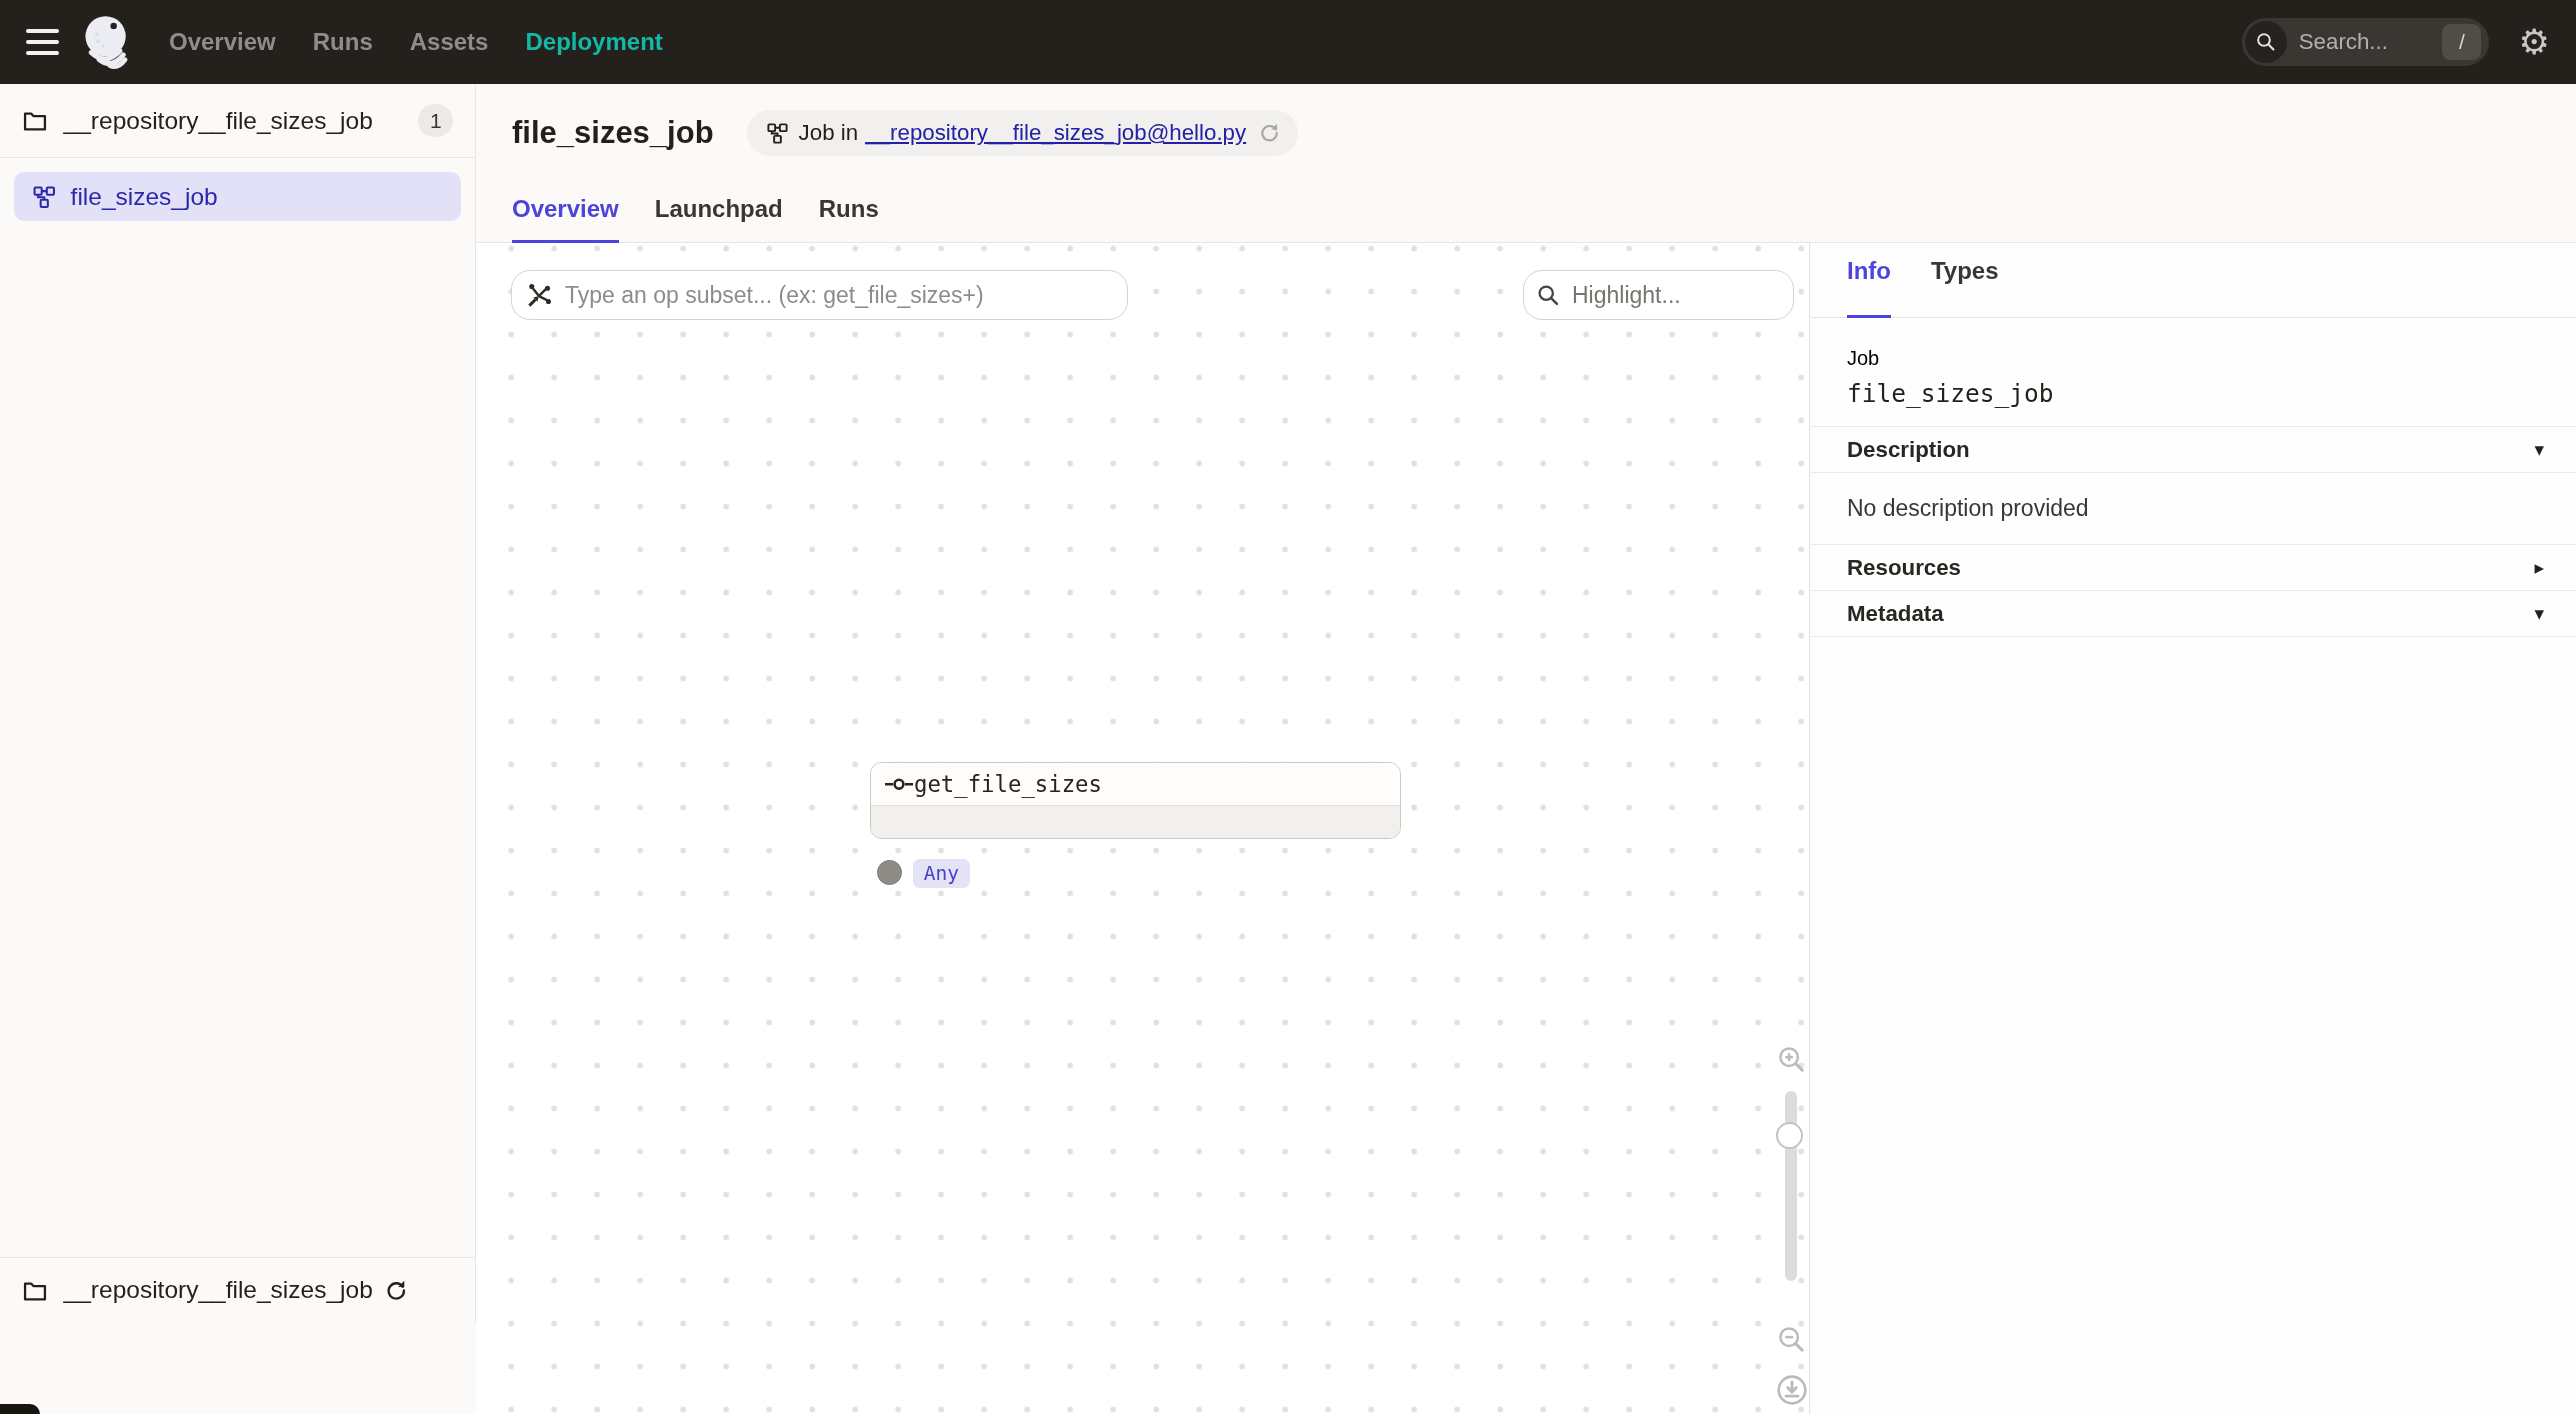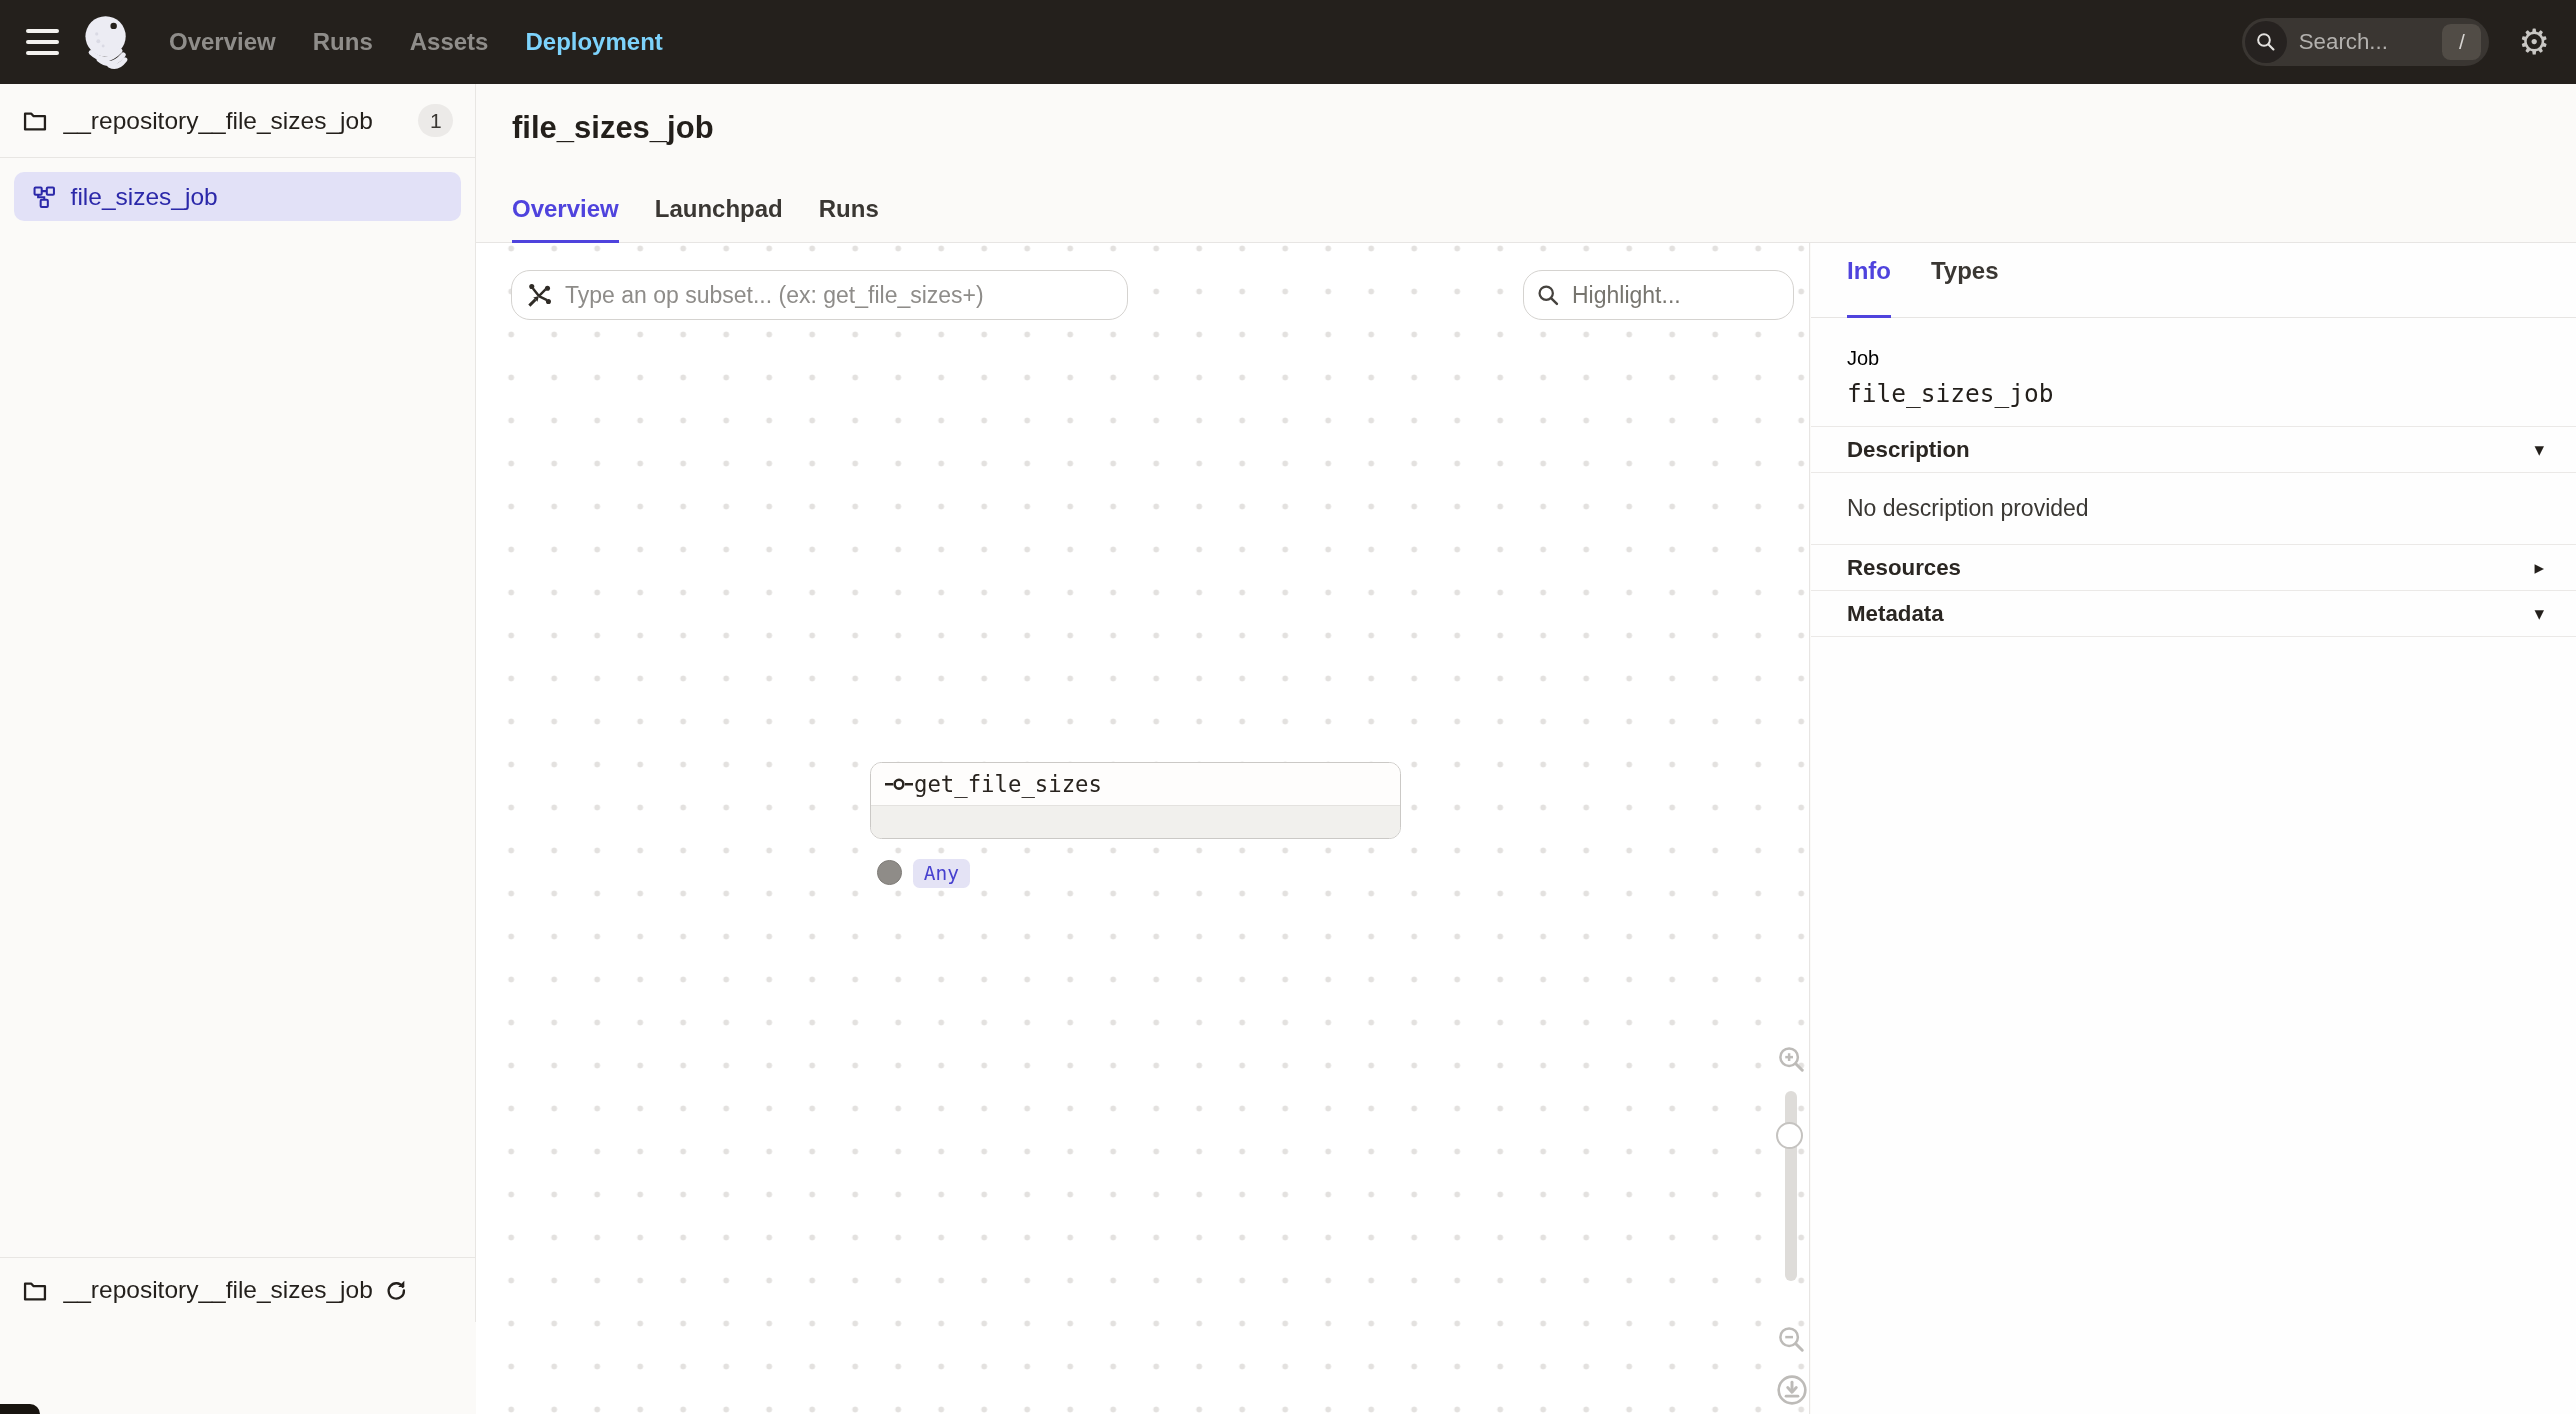--- a/index.html
+++ b/index.html
@@ -8,21 +8,21 @@
   .app { position:relative; width:2576px; height:1414px; overflow:hidden; background:#FBFAF8; }
 
   
   .topnav { position:absolute; left:0; top:0; width:2576px; height:84px; background:#24201C;
             display:flex; align-items:center; padding:0 26px; }
   .hamburger { width:33px; height:26px; display:flex; flex-direction:column; justify-content:space-between; cursor:pointer; }
   .hamburger span { display:block; width:33px; height:4.3px; background:#F4F2EF; border-radius:2.2px; }
   .logo { width:58px; height:58px; margin-left:20px; }
   .nav-links { display:flex; align-items:center; gap:37px; margin-left:32px; }
   .nav-link { font-size:24px; font-weight:600; color:#8F8D8A; cursor:pointer; }
-  .nav-link.active { color:#7dd3fc; }
+  .nav-link.active { color:#14b8a6; }
   .nav-right { margin-left:auto; display:flex; align-items:center; gap:30px; }
   .search-pill { width:247px; height:48px; border-radius:24px; background:#3A3632; display:flex; align-items:center; position:relative; }
   .search-pill .mag-circle { width:42px; height:42px; border-radius:50%; background:#262220; margin-left:3.6px;
                              display:flex; align-items:center; justify-content:center; }
   .search-pill input { background:transparent; border:none; outline:none; color:#D8D6D3; font-size:22.3px;
                        font-family:"Liberation Sans",sans-serif; margin-left:11.5px; width:123px; }
   .search-pill input::placeholder { color:#B3B1AE; }
   .slash-badge { position:absolute; right:7.2px; top:5.8px; width:39px; height:36px; border-radius:8.6px; background:#514C46;
                  color:#D8D6D3; font-size:21px; display:flex; align-items:center; justify-content:center; }
   .gear { font-size:35px; color:#C9C7C4; line-height:1; cursor:pointer; font-family:"DejaVu Sans",sans-serif; }
@@ -181,20 +181,36 @@
             <path d="M19.6 8.2 A8 8 0 1 0 20.8 12" fill="none" stroke="currentColor" stroke-width="2.4" stroke-linecap="round"></path>
             <path d="M14.8 8.3 L21.2 8.3 L21.2 1.9 Z" fill="currentColor"></path>
           </svg>
       </span>
     </div>
   </div>
 
   <div class="main-header">
     <div class="title-row">
       <div class="page-title">file_sizes_job</div>
+      <div class="context-pill">
+        <svg width="23" height="23" viewBox="0 0 24 24">
+          <rect x="2.5" y="2.5" width="7" height="7" rx="1" fill="none" stroke="#231F1B" stroke-width="2"></rect>
+          <rect x="14.5" y="2.5" width="7" height="7" rx="1" fill="none" stroke="#231F1B" stroke-width="2"></rect>
+          <rect x="8.5" y="14.5" width="7" height="7" rx="1" fill="none" stroke="#231F1B" stroke-width="2"></rect>
+          <path d="M9.5 6 H14.5 M6 9.5 V12 H12 V14.5" fill="none" stroke="#231F1B" stroke-width="2"></path>
+        </svg>
+        <span class="prefix">Job in</span>
+        <span class="link">__repository__file_sizes_job@hello.py</span>
+        <span class="refresh">
+          <svg width="21.6" height="21.6" viewBox="0 0 24 24">
+              <path d="M19.6 8.2 A8 8 0 1 0 20.8 12" fill="none" stroke="currentColor" stroke-width="2.4" stroke-linecap="round"></path>
+              <path d="M14.8 8.3 L21.2 8.3 L21.2 1.9 Z" fill="currentColor"></path>
+            </svg>
+        </span>
+      </div>
     </div>
     <div class="main-tabs">
       <div class="main-tab active">Overview</div>
       <div class="main-tab">Launchpad</div>
       <div class="main-tab">Runs</div>
     </div>
   </div>
 
   <div class="graph">
     <div class="ctl-input op-input">

